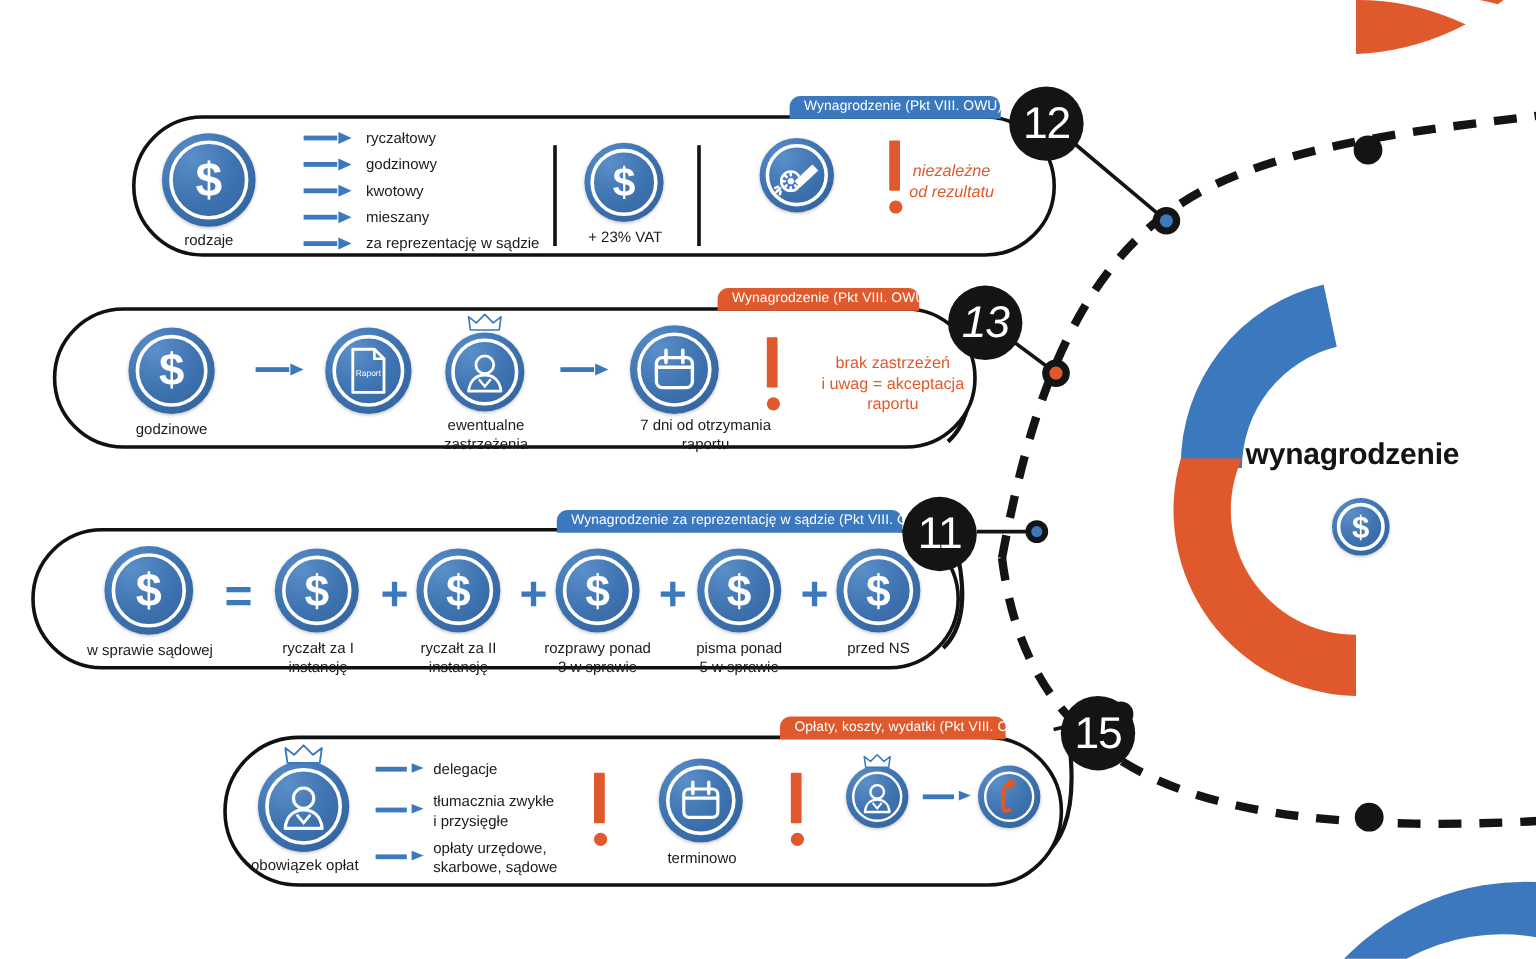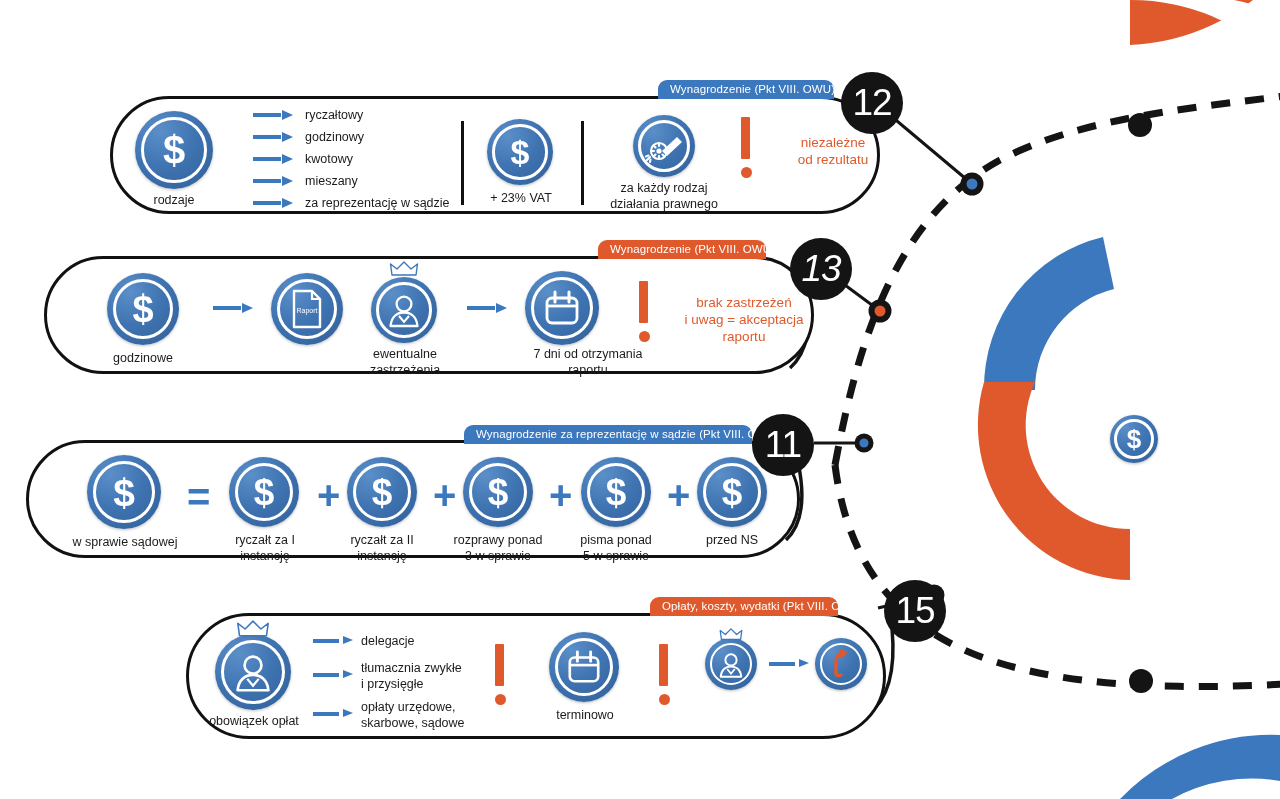--- a/index.html
+++ b/index.html
@@ -232,29 +232,27 @@
               <path d="M20 22 L22.5 22"></path>
             <path d="M9.8 16.8 L11.5 18.5"></path>
               <path d="M18.5 25.5 L20.2 27.2"></path>
             <path d="M9.8 27.2 L11.5 25.5"></path>
             <path d="M6 28 L3 31"></path>
               <path d="M4.5 26.5 L2 27.5"></path>
               <path d="M6.5 30.5 L6 33"></path>
           </g>
         </svg>
       </div>
-      <div class="lbl" style="left:470px; top:82px; width:162px;">za każdy rodzaj
-działania prawnego</div>
 
       <div class="excl" style="left:628px; top:18px;">
         <span class="bar"></span>
           <span class="dot"></span>
       </div>
 
-      <div class="lbl orange big-text" style="left:648px; top:36px; width:144px;">niezależne
+      <div class="lbl orange big-text" style="left:608px; top:36px; width:144px;font-style:italic;">niezależne
 od rezultatu</div>
     </div>
   </div>
   <div class="badge" style="left:841px; top:72px;">12</div>
 
   <div class="ribbon orange" style="left:598px; top:240px; width:168px;">Wynagrodzenie (Pkt VIII. OWU)</div>
 
   <div class="card" style="left:44px; top:256px; width:770px; height:118px;">
     <div class="card-inner">
       <div class="coin" style="left:60px; top:14px; width:72px; height:72px;">
@@ -445,17 +443,18 @@
           <path d="M16 4 C 9 4, 7 8, 7 13 L7 24" fill="none" stroke="#e0592c" stroke-width="3.4" stroke-linecap="round"></path>
           <path d="M7 24 C 7 27, 10 27, 12 26" fill="none" stroke="#e0592c" stroke-width="3.4" stroke-linecap="round"></path>
           <path d="M16 4 L12.5 1 M16 4 L12.5 7" stroke="#e0592c" stroke-width="3" stroke-linecap="round" fill="none"></path>
         </svg>
       </div>
 
     </div>
   </div>
   <div class="badge" style="left:884px; top:580px;text-align:center;">15</div>
 
+  <div class="hub-title" style="left:1038px; top:365px;">wynagrodzenie</div>
   <div class="coin" style="left:1110px; top:415px; width:48px; height:48px;">
     <span class="glyph" style="font-size:26px;">$</span>
   </div>
 
 </div>
 
 </body></html>

